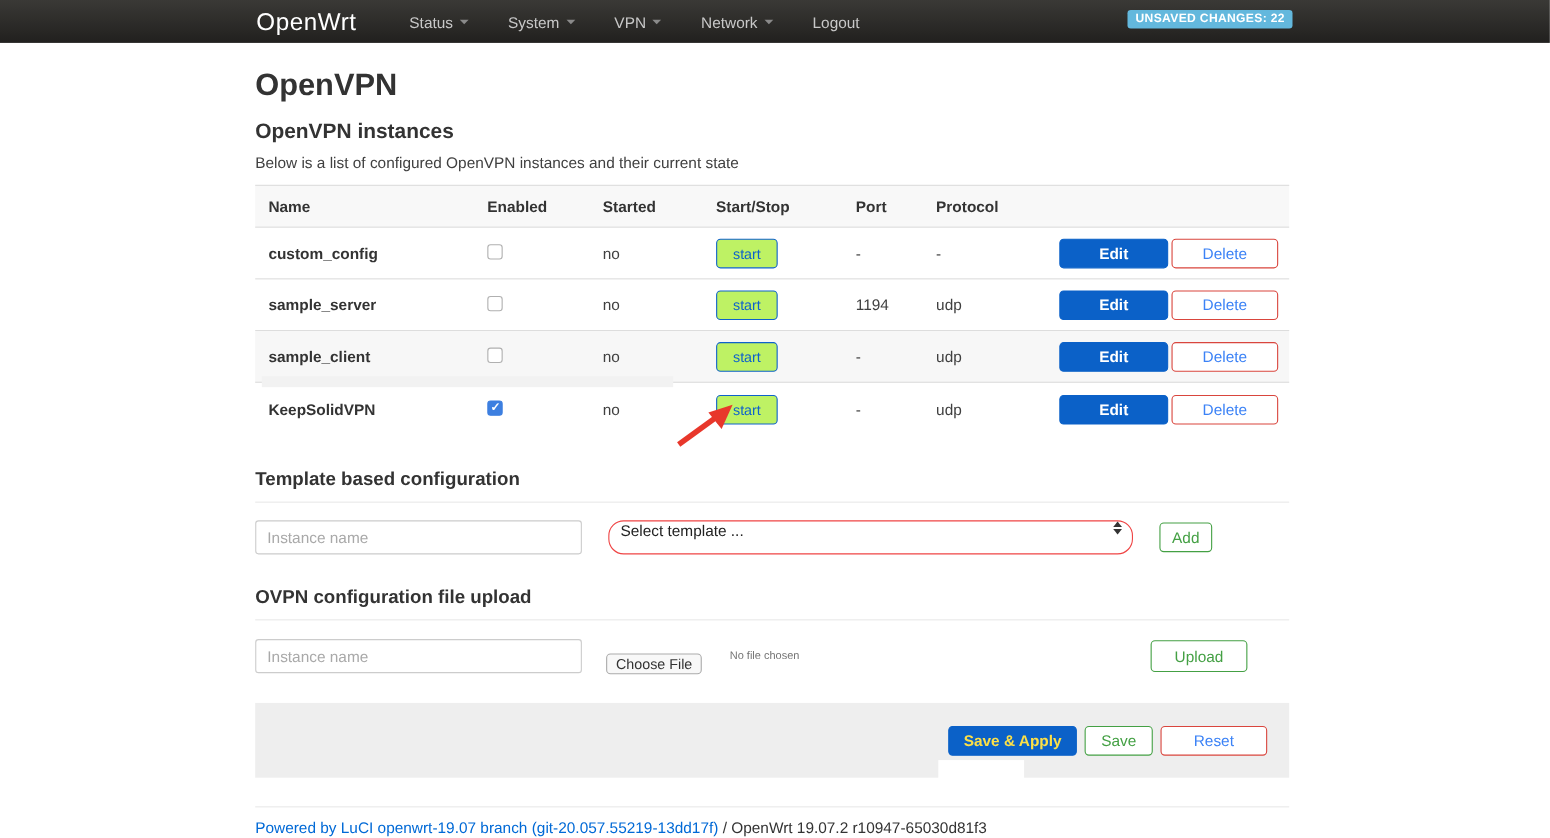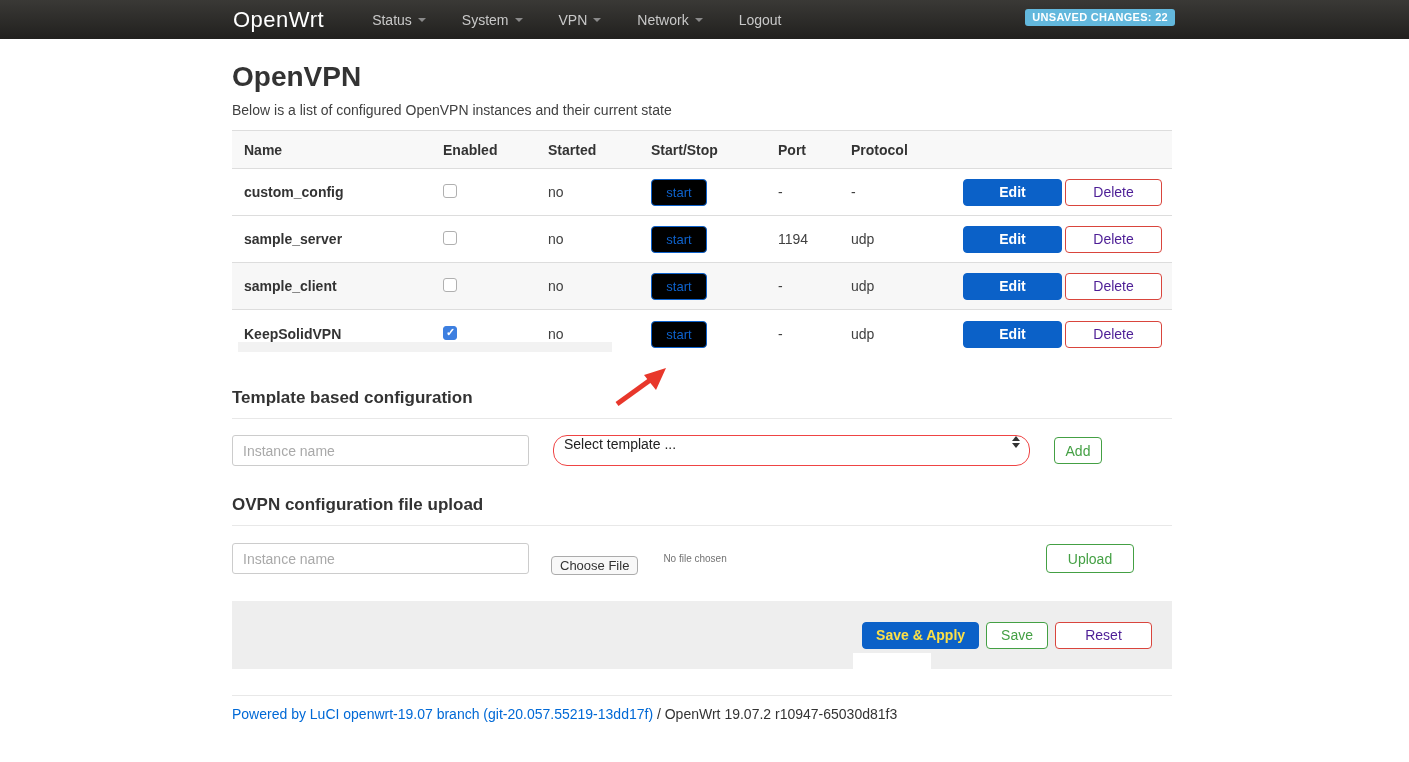--- a/index.html
+++ b/index.html
@@ -38,24 +38,24 @@
   .cell-actions { display:flex; justify-content:flex-end; gap:3px; padding-right:10px; }
 
   .cbx { width:14px; height:14px; border:1px solid #b0b0b0; border-radius:3px; background:#fff;
     display:inline-block; position:relative; cursor:pointer; }
   .cbx.checked { background:#3d7fe0; border-color:#3d7fe0; }
   .cbx.checked::after { content:"✓"; position:absolute; left:2px; top:-1px;
     color:#fff; font-size:11px; font-weight:bold; }
 
   .btn { display:inline-flex; align-items:center; justify-content:center;
     border-radius:4px; font-size:13px; cursor:pointer; background:#fff; }
-  .btn-start { border:1px solid #0e62cc; color:#0e62cc; width:56px; height:27px; background:#000000; }
+  .btn-start { border:1px solid #0e62cc; color:#0e62cc; width:56px; height:27px; background:#bef264; }
   .btn-edit { background:#0b61c8; border:1px solid #0b61c8; color:#fff; width:99px; height:27px;
     font-weight:bold; font-size:14px; }
-  .btn-outline-red { border:1px solid #d9453d; color:#4c1d95; width:97px; height:27px; font-size:14px; }
+  .btn-outline-red { border:1px solid #d9453d; color:#3b82f6; width:97px; height:27px; font-size:14px; }
   .btn-outline-green { border:1px solid #44a044; color:#44a044; font-size:14px; }
 
   
   h3.sub-title { font-size:17px; font-weight:bold; color:#333; }
   .rule { border-top:1px solid #e8e8e8; margin-top:10px; }
   .form-row { display:flex; align-items:center; margin-top:16px; }
   .txt-input { width:297px; height:31px; border:1px solid #ccc; border-radius:3px;
     padding:0 10px; font-size:14px; color:#333; font-family:"Liberation Sans",sans-serif; }
   .txt-input::placeholder { color:#a9a9a9; }
   .select { width:477px; height:31px; border:1px solid #ef4444; border-radius:14px; background:#fff;
@@ -118,20 +118,21 @@
     <div class="nav-item">
       <span>Logout</span>
     </div>
   </div>
   <div class="badge">UNSAVED CHANGES: 22</div>
 </div>
 
 <div class="main">
 
   <h1 class="page-title">OpenVPN</h1>
+  <h2 class="section-title">OpenVPN instances</h2>
   <p class="section-desc">Below is a list of configured OpenVPN instances and their current state</p>
 
   <div class="tbl">
     <div class="trow head">
       <div class="cell-name">Name</div>
       <div>Enabled</div>
       <div>Started</div>
       <div>Start/Stop</div>
       <div>Port</div>
       <div>Protocol</div>

